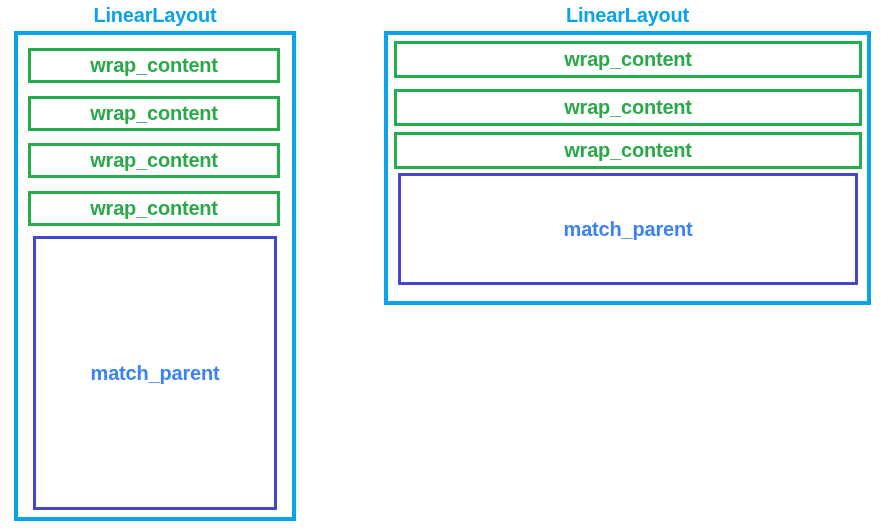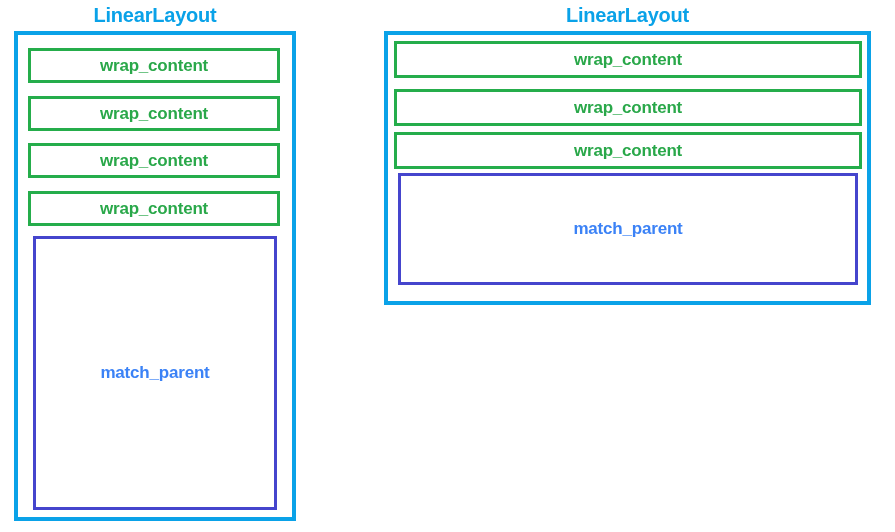--- a/index.html
+++ b/index.html
@@ -59,21 +59,21 @@
   
   .child-box {
     position: absolute;
     box-sizing: border-box;
     background: #ffffff;
     display: flex;
     align-items: center;
     justify-content: center;
   }
   .child-box .box-label {
-    font-size: 17px;
+    font-size: 20px;
     font-weight: bold;
     letter-spacing: -0.2px;
     white-space: nowrap;
   }
 
   .wrap-box {
     border: 3px solid #25ad4b;
   }
   .wrap-box .box-label {
     color: #2aa84a;

